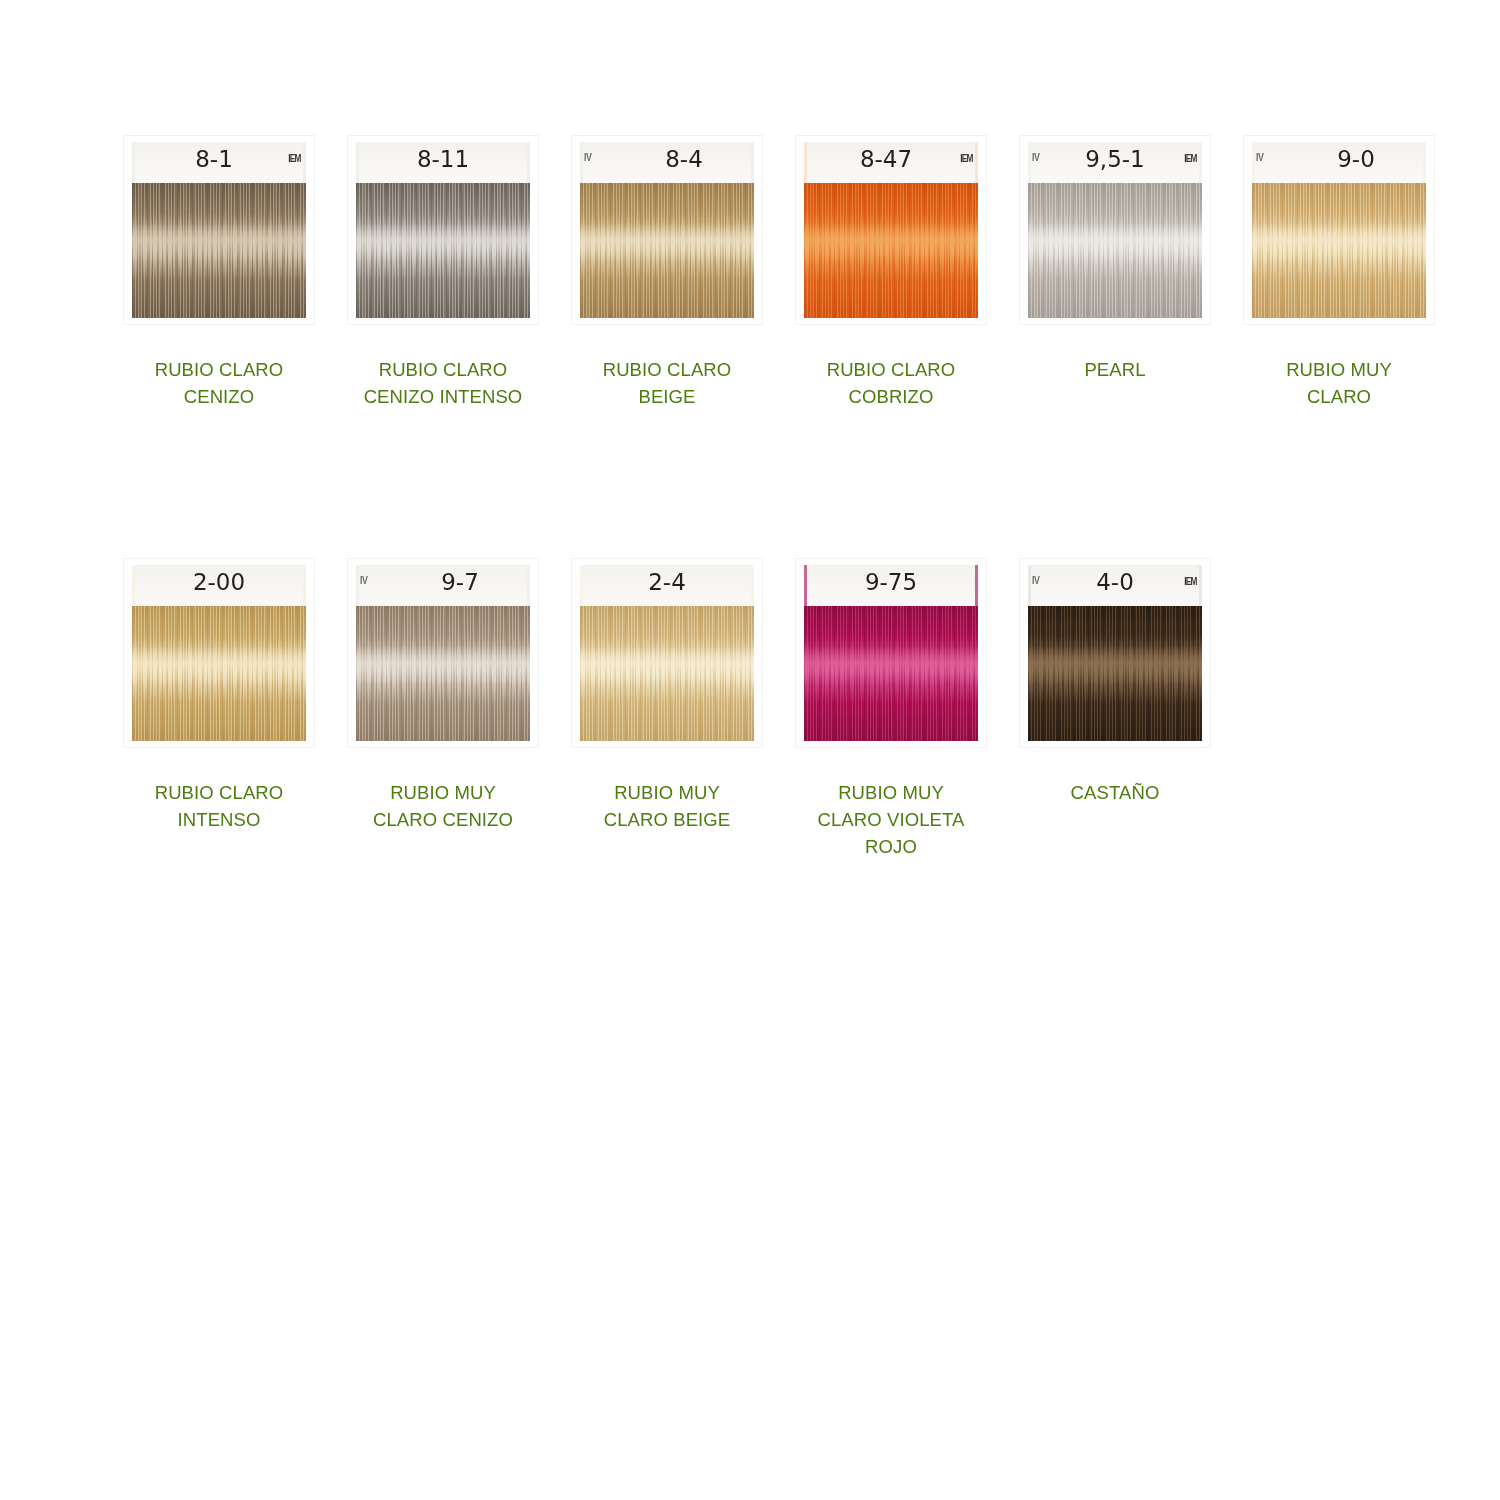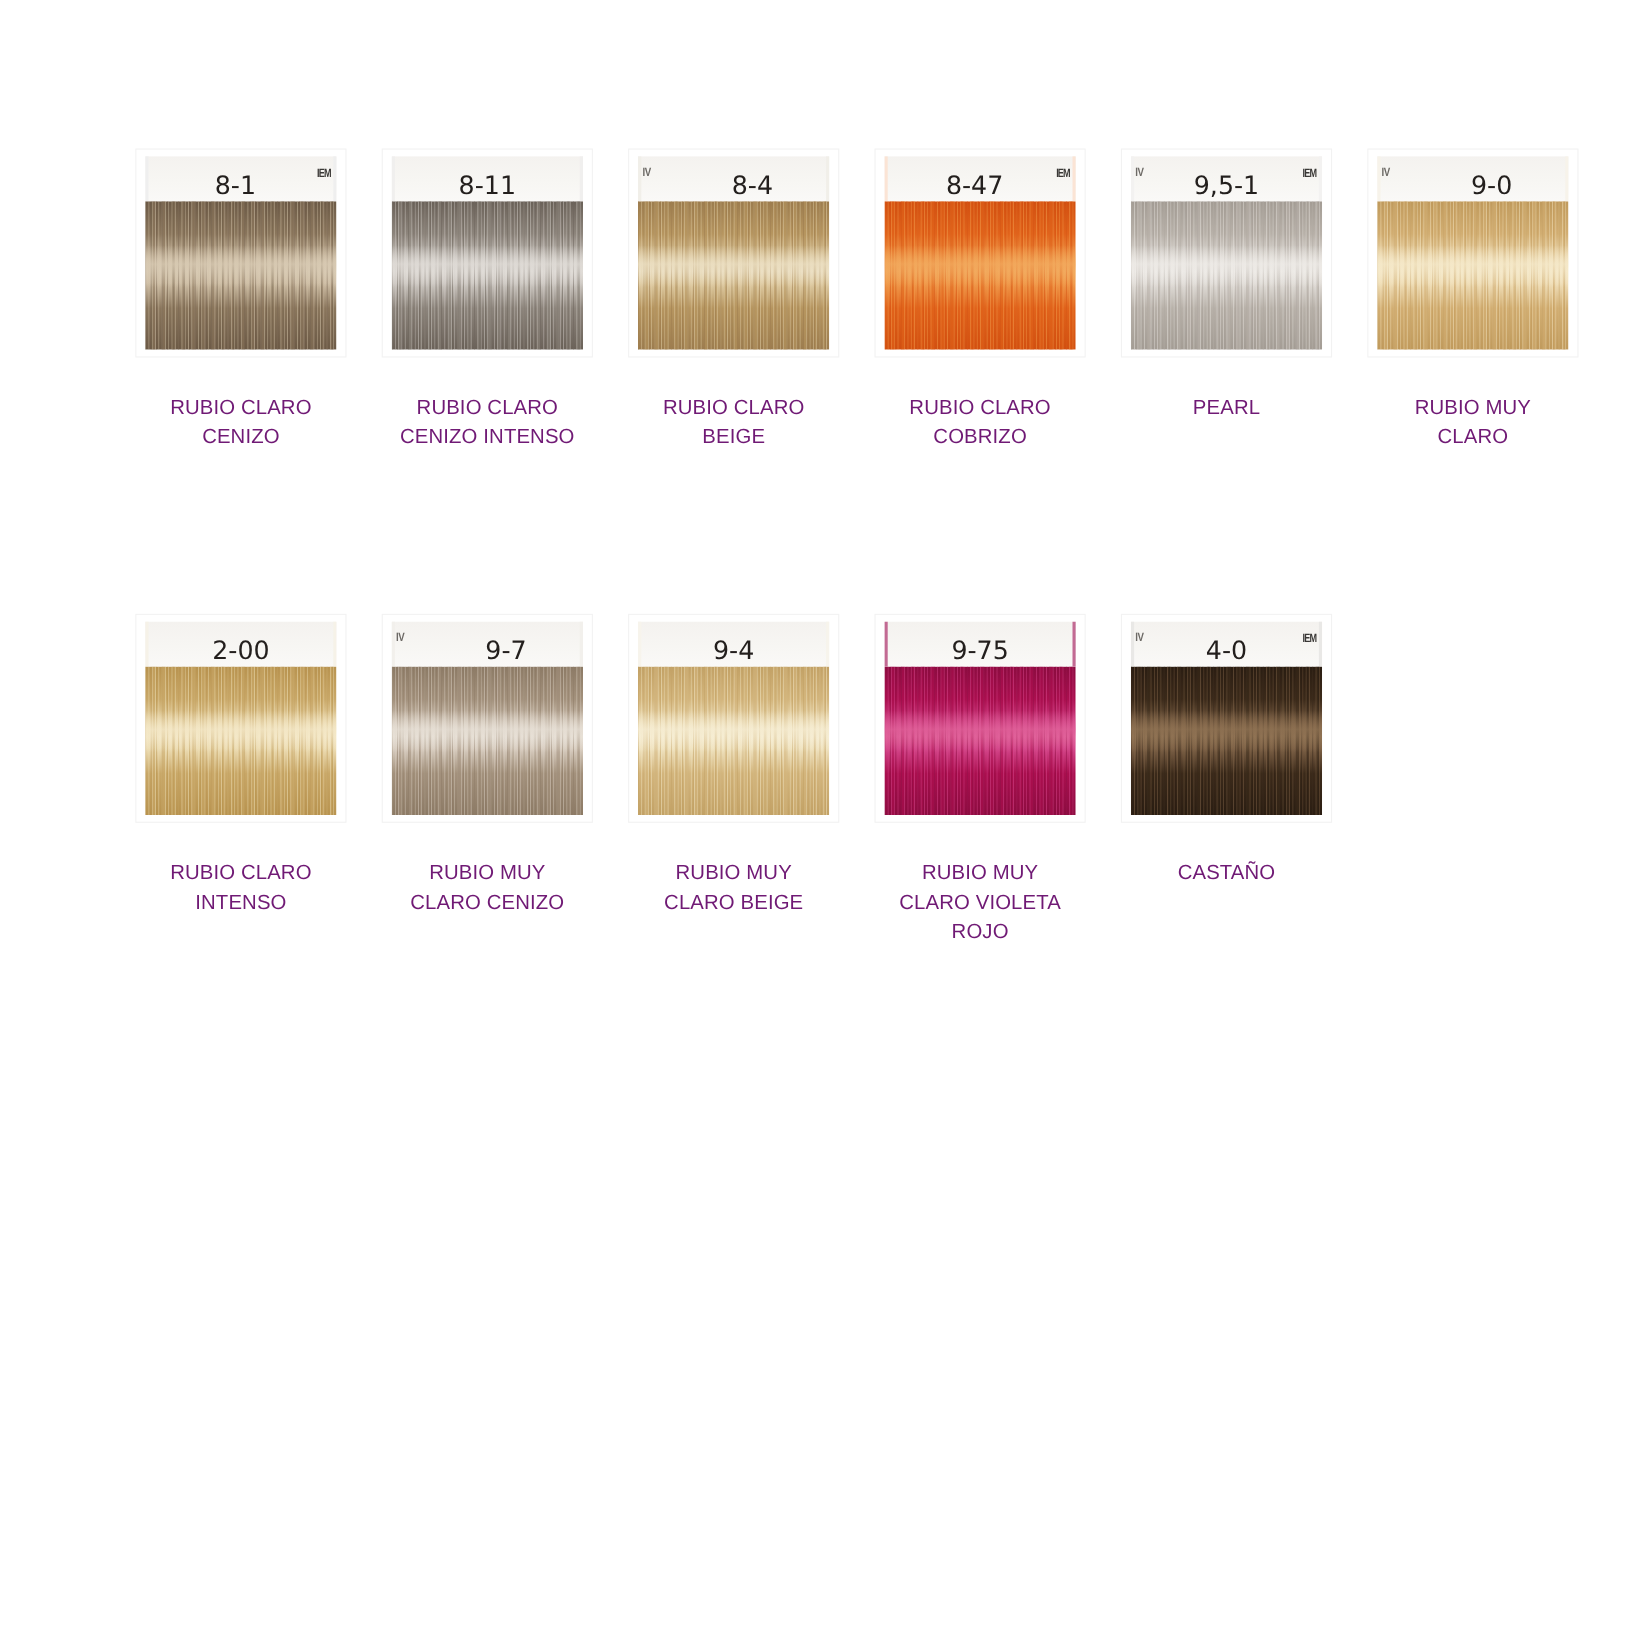--- a/index.html
+++ b/index.html
@@ -82,21 +82,21 @@
     font-weight:700;
     letter-spacing:-1px;
     color:#3a3836;
     line-height:1;
     transform:scaleX(0.75);
     transform-origin:right center;
   }
   .code{
     position:absolute;
     left:0;right:0;
-    top:14px;
+    top:4px;
     text-align:center;
     font-size:23px;
     font-weight:400;
     letter-spacing:0px;
     color:#231f1d;
     line-height:26px;
     font-family:"DejaVu Sans",sans-serif;
   }
   .code.shift-right{ padding-left:34px; }
   .code.shift-left{ padding-right:10px; }
@@ -117,21 +117,21 @@
     opacity:.55;
     background-size:5px 100%, 3px 100%, 9px 100%;
   }
   
   .caption{
     margin-top:32px;
     width:220px;
     text-align:center;
     font-size:18.5px;
     line-height:27px;
-    color:#701a75;
+    color:#4d7c0f;
     letter-spacing:0.1px;
     font-family:"Liberation Sans","DejaVu Sans",sans-serif;
     white-space:pre-line;
   }
   .spacer-row2{height:149px;}
 </style>
 </head>
 <body>
 
 <div id="chart">
@@ -289,21 +289,21 @@
           </div>
           <div class="caption">RUBIO MUY
 CLARO CENIZO</div>
         </div>
         <div class="cell">
           <div class="card">
             <div class="card-inner">
               <div class="header">
                 <span class="edge-l" style="background: rgb(247, 244, 236);"></span>
                 <span class="edge-r" style="background: rgb(247, 244, 236);"></span>
-                <div class="code">9-4</div>
+                <div class="code">2-4</div>
               </div>
               <div class="hair">
                 <div class="base" style="background: linear-gradient(rgb(194, 161, 101) 0%, rgb(211, 181, 124) 22%, rgb(240, 227, 192) 40%, rgb(246, 237, 211) 47%, rgb(240, 227, 192) 55%, rgb(211, 181, 124) 72%, rgb(194, 161, 101) 100%);"></div>
                 <div class="strands" style="background-image: repeating-linear-gradient(90deg, rgb(194, 161, 101) 0px, rgb(194, 161, 101) 1px, transparent 1px, transparent 5px), repeating-linear-gradient(90deg, rgb(240, 227, 192) 0px, rgb(240, 227, 192) 1px, transparent 1px, transparent 3px), repeating-linear-gradient(90deg, transparent 0px, transparent 6px, rgb(211, 181, 124) 6px, rgb(211, 181, 124) 9px);"></div>
                 <div class="shine" style="background: linear-gradient(transparent 0%, rgba(246, 237, 211, 0.8) 45%, transparent 100%);"></div>
               </div>
             </div>
           </div>
           <div class="caption">RUBIO MUY
 CLARO BEIGE</div>

